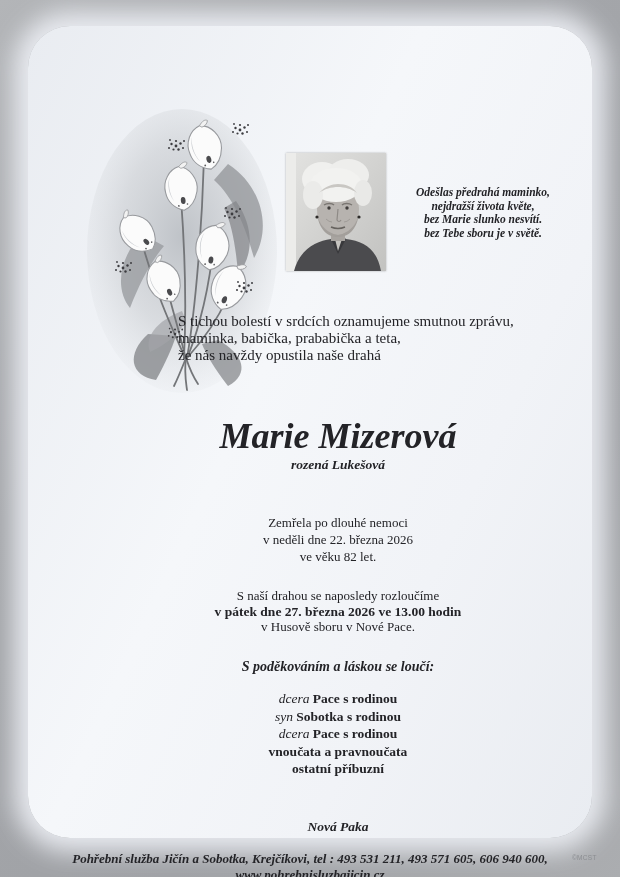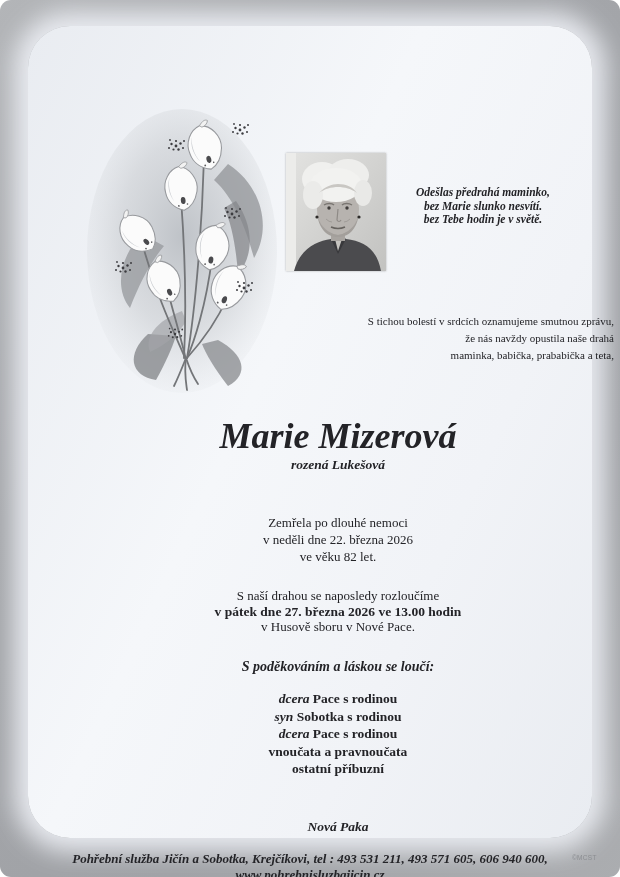--- a/index.html
+++ b/index.html
@@ -5,54 +5,53 @@
   * { margin:0; padding:0; box-sizing:border-box; }
   html,body { width:620px; height:877px; }
   body{
     font-family:"Liberation Serif", serif;
     color:#232327;
     background:#fff;
   }
   .page{
     position:relative; width:620px; height:877px; overflow:hidden;
     background:linear-gradient(135deg,#b3b5b8 0%,#a4a6aa 35%,#a0a2a6 70%,#abadb0 100%);
-    border-radius:11px;
   }
   .card{
     position:absolute; left:28px; top:26px; width:564px; height:812px;
     border-radius:42px;
     background:linear-gradient(115deg,#e9ecf1 0%,#f5f7fa 42%,#f1f3f7 70%,#e9ecf1 100%);
     box-shadow:0 0 24px 14px rgba(238,241,246,0.9);
   }
   .txt{ position:absolute; left:0; width:620px; text-align:center; }
   .bouquet{ position:absolute; left:58px; top:80px; }
   .portrait{
     position:absolute; left:258px; top:127px; width:100px; height:118px;
     box-shadow:0 0 2px rgba(90,90,95,.45);
   }
   .verse{
     position:absolute; left:334px; top:160px; width:242px; text-align:center;
     font-style:italic; font-weight:bold; font-size:11.5px; line-height:13.5px;
   }
   .announce{
-    position:absolute; left:150px; top:287px; width:436px; text-align:right;
-    font-size:11px; line-height:17px;
+    position:absolute; left:150px; top:287px; width:436px; text-align:left;
+    font-size:15px; line-height:17px;
   }
   .name{
     top:390px; font-size:36px; font-weight:bold; font-style:italic; line-height:40px;
   }
   .maiden{
     top:431px; font-size:13.5px; font-weight:bold; font-style:italic;
   }
   .death{ top:488px; font-size:13px; line-height:17px; }
   .funeral{ top:562px; font-size:13px; line-height:15.5px; }
   .funeral .b{ font-weight:bold; font-size:13.5px; }
   .farewell{ top:633px; font-size:14px; font-weight:bold; font-style:italic; }
   .mourners{ top:664px; font-size:13.5px; line-height:17.5px; font-weight:bold; }
-  .mourners .rel{ font-style:italic; font-weight:bold; }
+  .mourners .rel{ font-style:italic; font-weight:normal; }
   .city{ top:793px; font-size:13.5px; font-weight:bold; font-style:italic; }
   .footer{
     top:851px; font-size:13px; font-weight:bold; font-style:italic; color:#242428;
   }
   .watermark{
     position:absolute; left:572px; top:854px; font-size:6.5px;
     font-family:"Liberation Sans", sans-serif; color:#8b8d91; letter-spacing:.3px;
   }
 </style>
 </head>
@@ -160,28 +159,29 @@
       <path d="M52,56 L51,67 C52,69 54,69 55,67" stroke="#8e8a86" stroke-width="1.2" fill="none"></path>
       <path d="M45,74 Q52,77 59,74" stroke="#67635f" stroke-width="1.6" fill="none"></path>
       <path d="M40,66 Q43,69 46,69 M64,66 Q61,69 58,69" stroke="#a09c98" stroke-width="1" fill="none"></path>
 
       <circle cx="31" cy="64" r="1.6" fill="#2d2b29"></circle>
       <circle cx="73" cy="64" r="1.6" fill="#2d2b29"></circle>
     </svg>
 
     <div class="verse">
       <div>Odešlas předrahá maminko,</div>
+      <div>nejdražší života květe,</div>
       <div>bez Marie slunko nesvítí.</div>
-      <div>bez Tebe hodin je v světě.</div>
+      <div>bez Tebe sboru je v světě.</div>
     </div>
 
     <div class="announce">
       <div>S tichou bolestí v srdcích oznamujeme smutnou zprávu,</div>
+      <div>maminka, babička, prababička a teta,</div>
       <div>že nás navždy opustila naše drahá</div>
-      <div>maminka, babička, prababička a teta,</div>
     </div>
 
     <div class="txt name">Marie Mizerová</div>
     <div class="txt maiden">rozená Lukešová</div>
 
     <div class="txt death">
       <div>Zemřela po dlouhé nemoci</div>
       <div>v neděli dne 22. března 2026</div>
       <div>ve věku 82 let.</div>
     </div>

